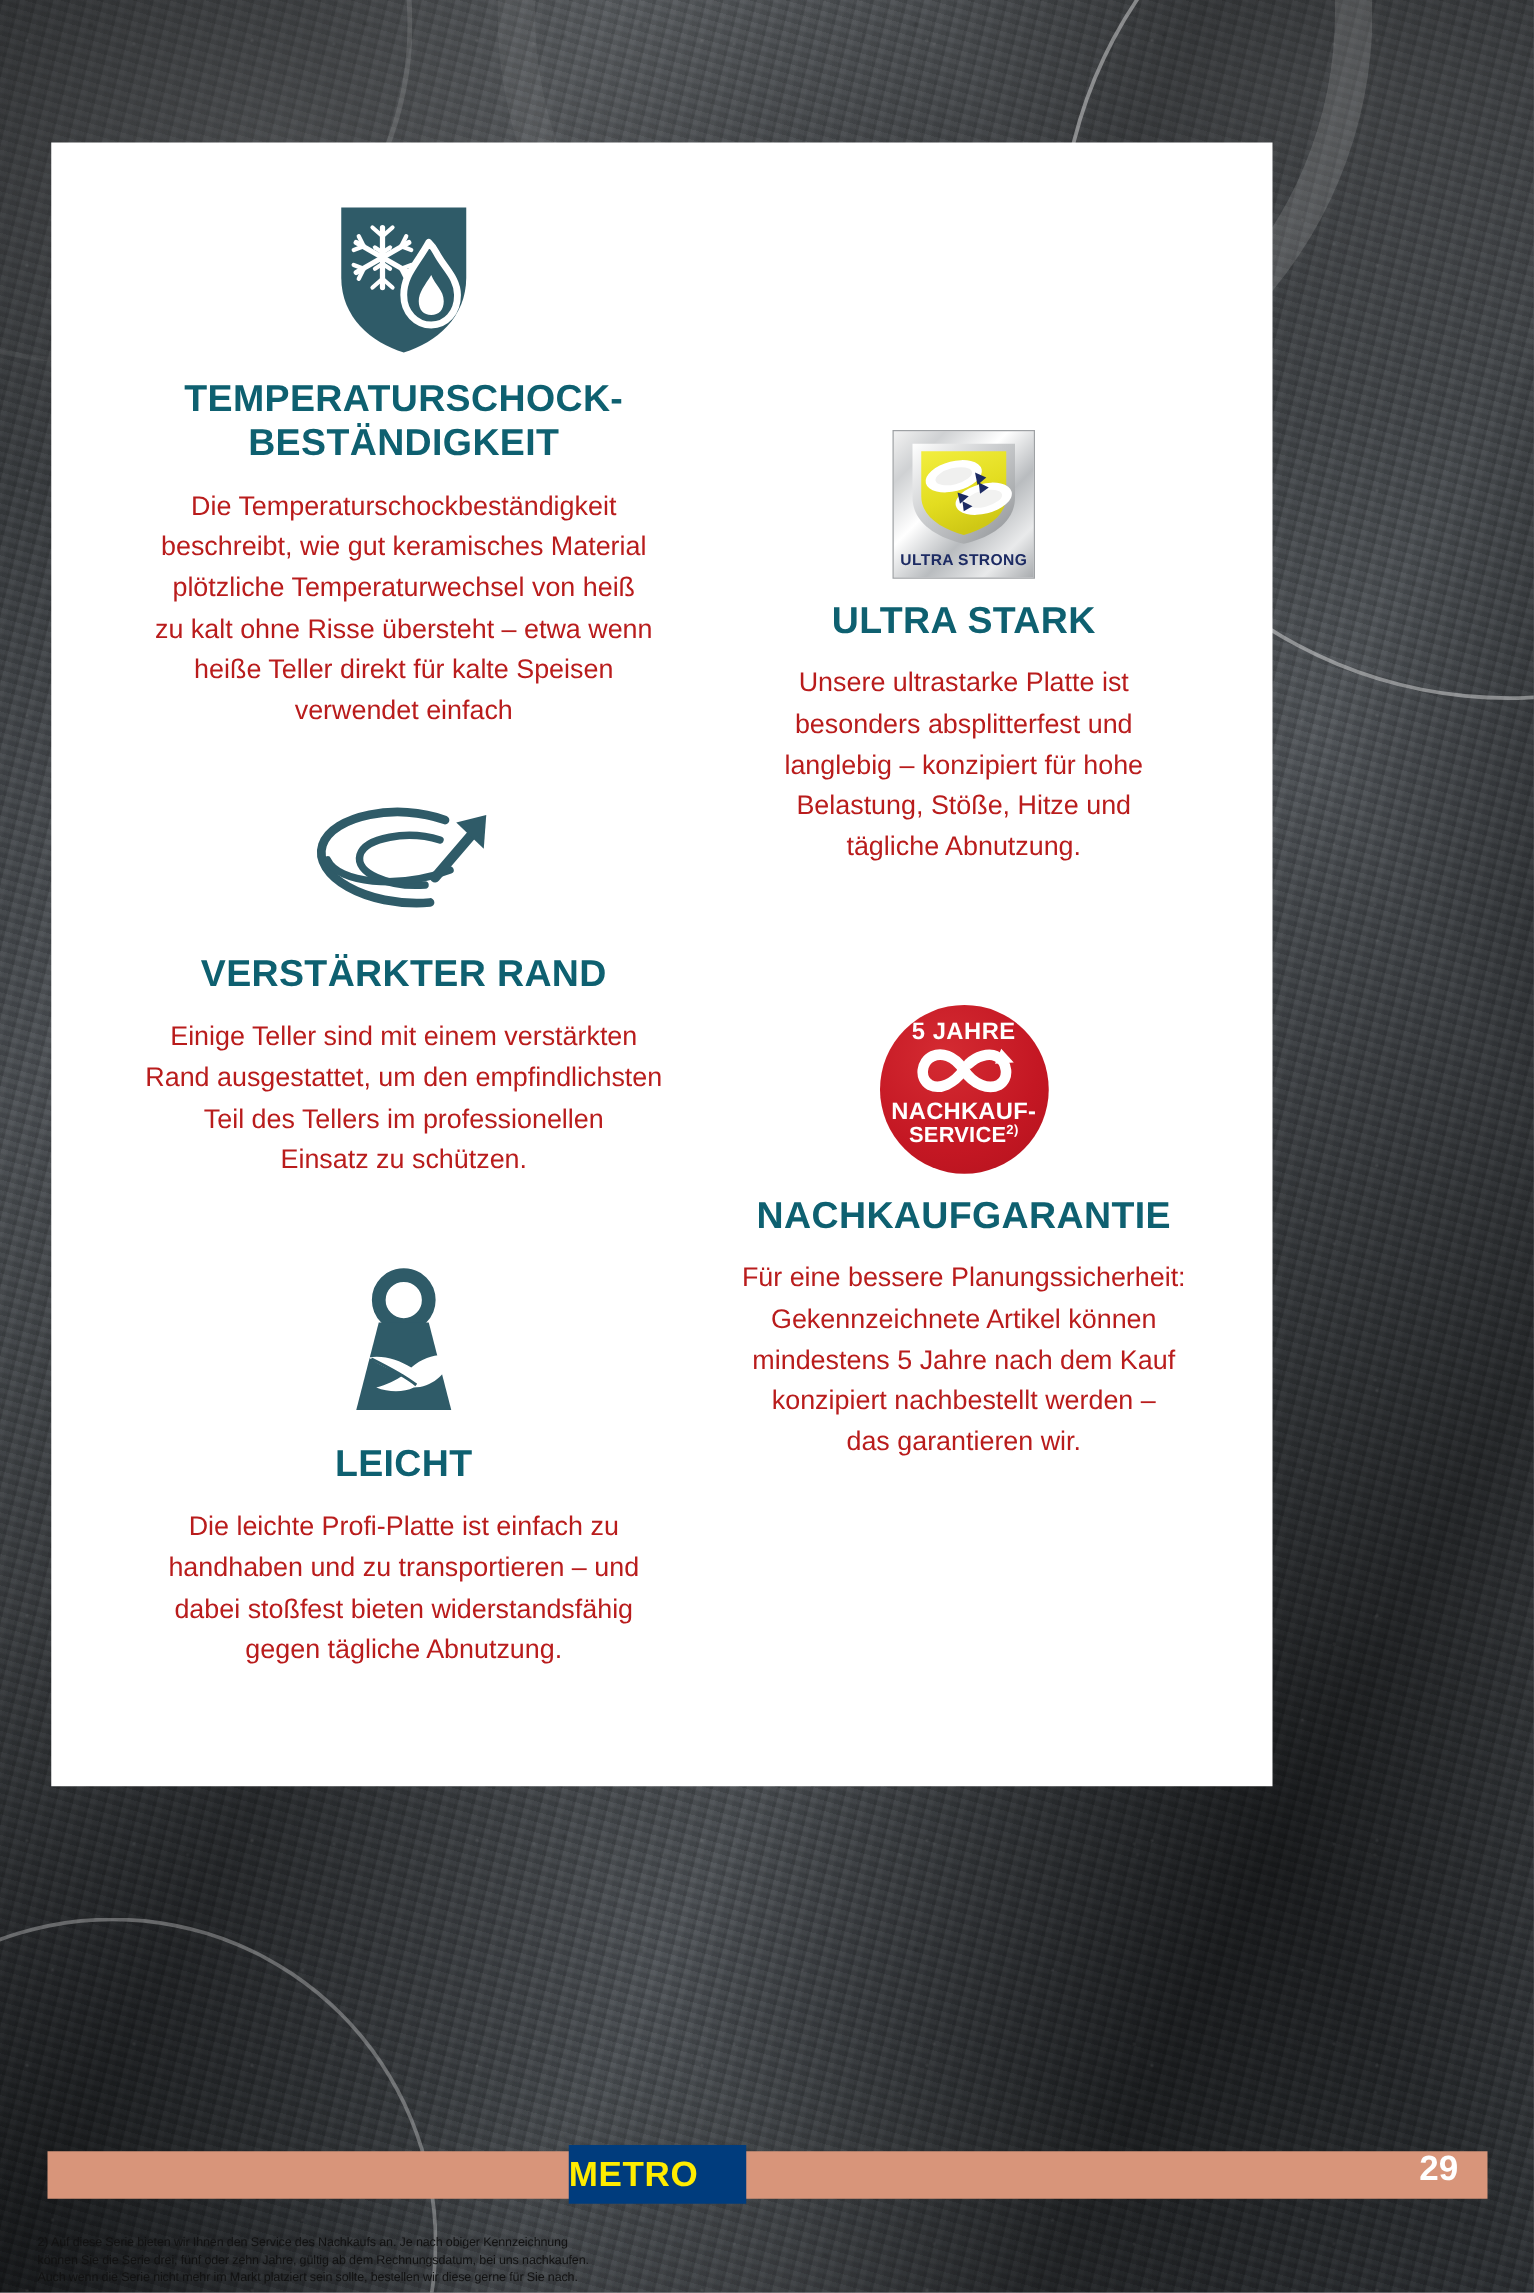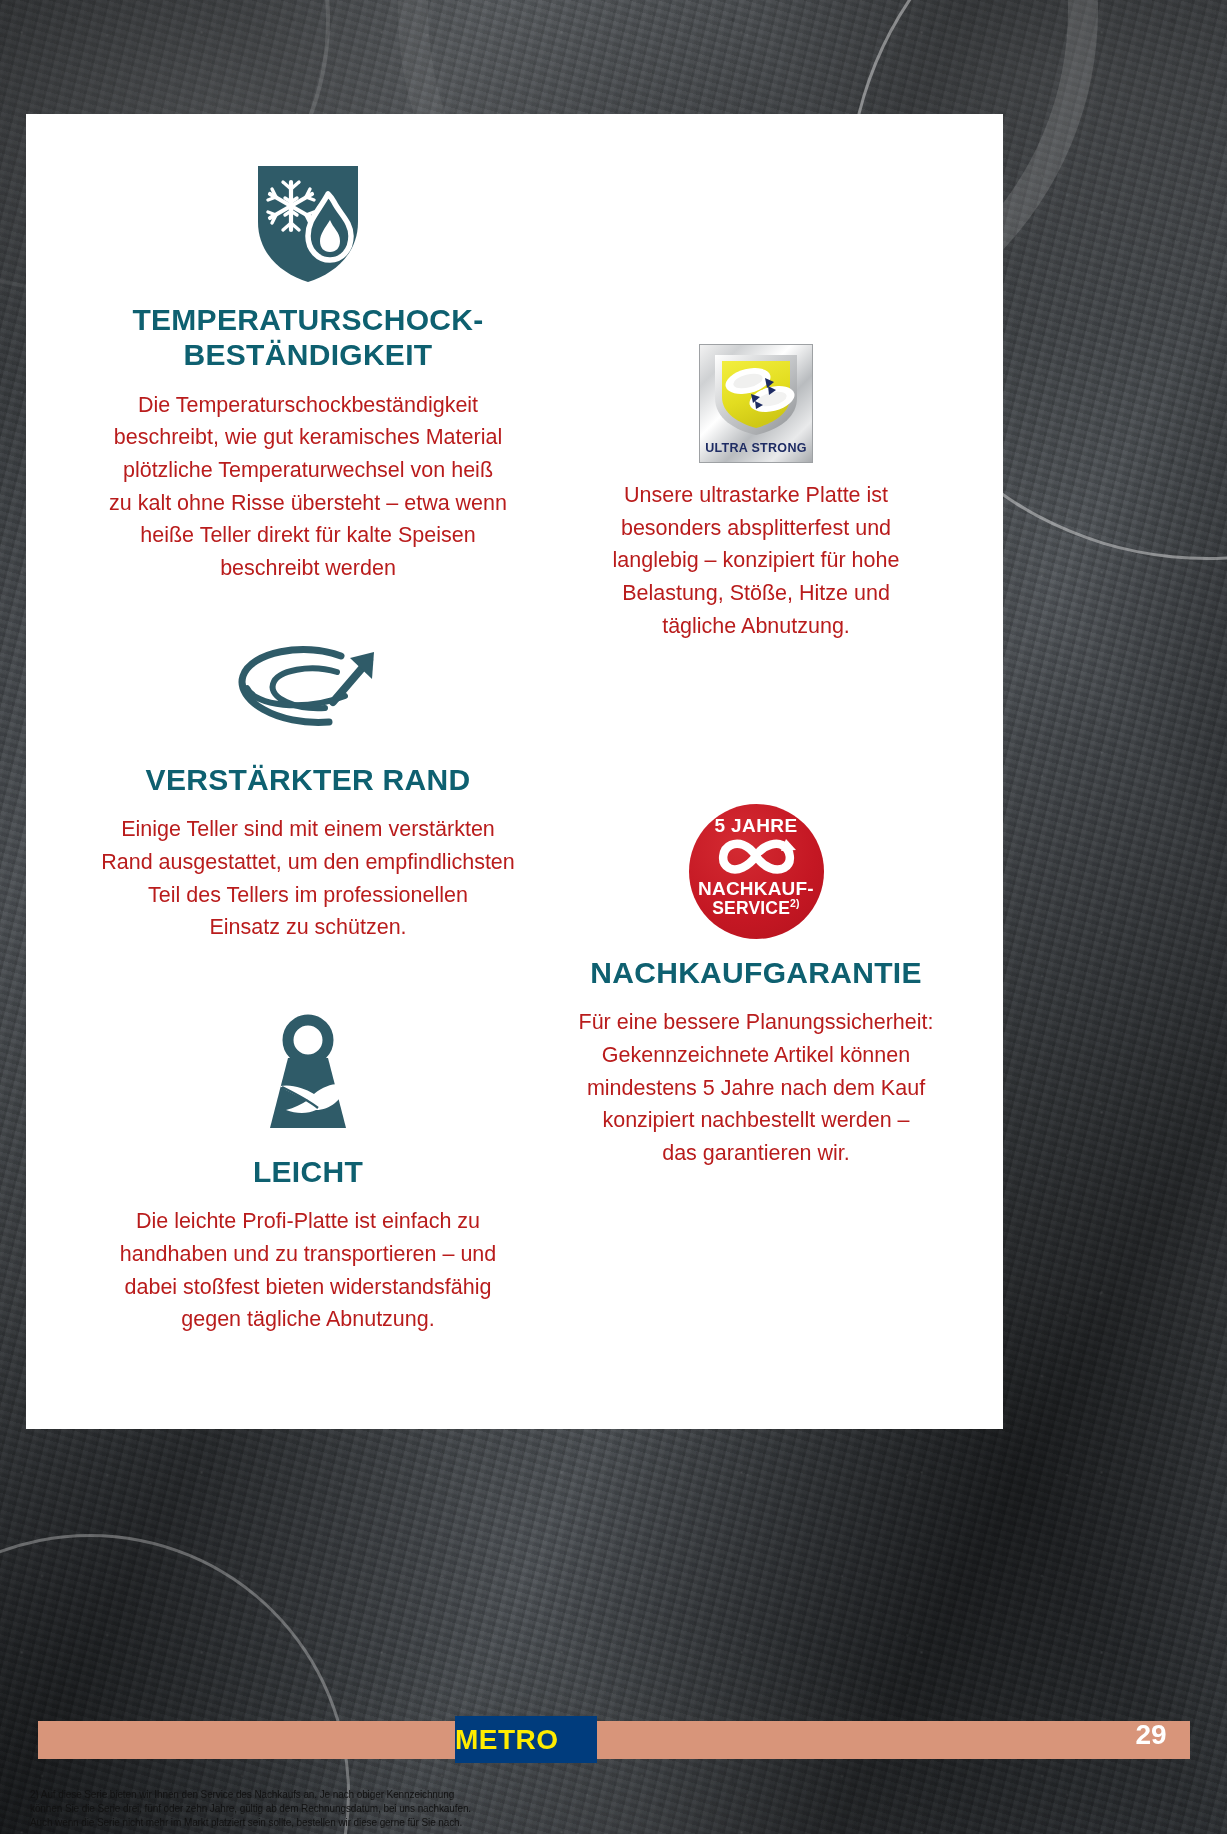--- a/index.html
+++ b/index.html
@@ -79,21 +79,21 @@
     width: 520px; height: 520px;
     border-radius: 50%;
     border: 3px solid rgba(255,255,255,0.30);
     border-left-color: rgba(255,255,255,0.05);
     border-bottom-color: rgba(255,255,255,0.05);
   }
 
   
   #content-card {
     position: absolute;
-    left: 26px;
+    left: 41px;
     top: 114px;
     width: 977px;
     height: 1315px;
     background: #ffffff;
     padding-left: 16px;
   }
 
   .feature {
     position: absolute;
     text-align: center;
@@ -277,21 +277,21 @@
     <div class="feature-title">
       <div>TEMPERATURSCHOCK-</div>
       <div>BESTÄNDIGKEIT</div>
     </div>
     <div class="feature-body">
       <div>Die Temperaturschockbeständigkeit</div>
       <div>beschreibt, wie gut keramisches Material</div>
       <div>plötzliche Temperaturwechsel von heiß</div>
       <div>zu kalt ohne Risse übersteht – etwa wenn</div>
       <div>heiße Teller direkt für kalte Speisen</div>
-      <div>beschreibt werden</div>
+      <div>verwendet einfach</div>
     </div>
   </div>
 
   <div class="feature" id="feature-rand">
     <div class="feature-icon">
       <svg width="150" height="112" viewBox="0 0 150 112" aria-hidden="true">
         <g fill="none" stroke="#2f5b68" stroke-linecap="round">
 
           <path d="M108 22 C70 8 18 18 10 42 C2 66 44 92 96 88" stroke-width="7"></path>
           <path d="M104 38 C78 30 44 36 40 50 C36 64 62 76 92 74" stroke-width="6"></path>
@@ -364,20 +364,23 @@
           <ellipse cx="62" cy="49" rx="23" ry="12" fill="#ffffff" transform="rotate(-14 62 49)"></ellipse>
           <ellipse cx="62" cy="49" rx="15" ry="6.5" fill="#f2f2f1" transform="rotate(-14 62 49)"></ellipse>
 
           <path d="M55 28 L64 32 L57 38 Z" fill="#1d2b63"></path>
           <path d="M58 36 L66 40 L59 45 Z" fill="#1d2b63"></path>
           <path d="M41 44 L50 47 L43 53 Z" fill="#1d2b63"></path>
           <path d="M45 51 L53 55 L46 59 Z" fill="#1d2b63"></path>
         </svg>
         <div class="ultra-label">ULTRA STRONG</div>
       </div>
+    </div>
+    <div class="feature-title">
+      <div>ULTRA STARK</div>
     </div>
     <div class="feature-body">
       <div>Unsere ultrastarke Platte ist</div>
       <div>besonders absplitterfest und</div>
       <div>langlebig – konzipiert für hohe</div>
       <div>Belastung, Stöße, Hitze und</div>
       <div>tägliche Abnutzung.</div>
     </div>
   </div>
 

